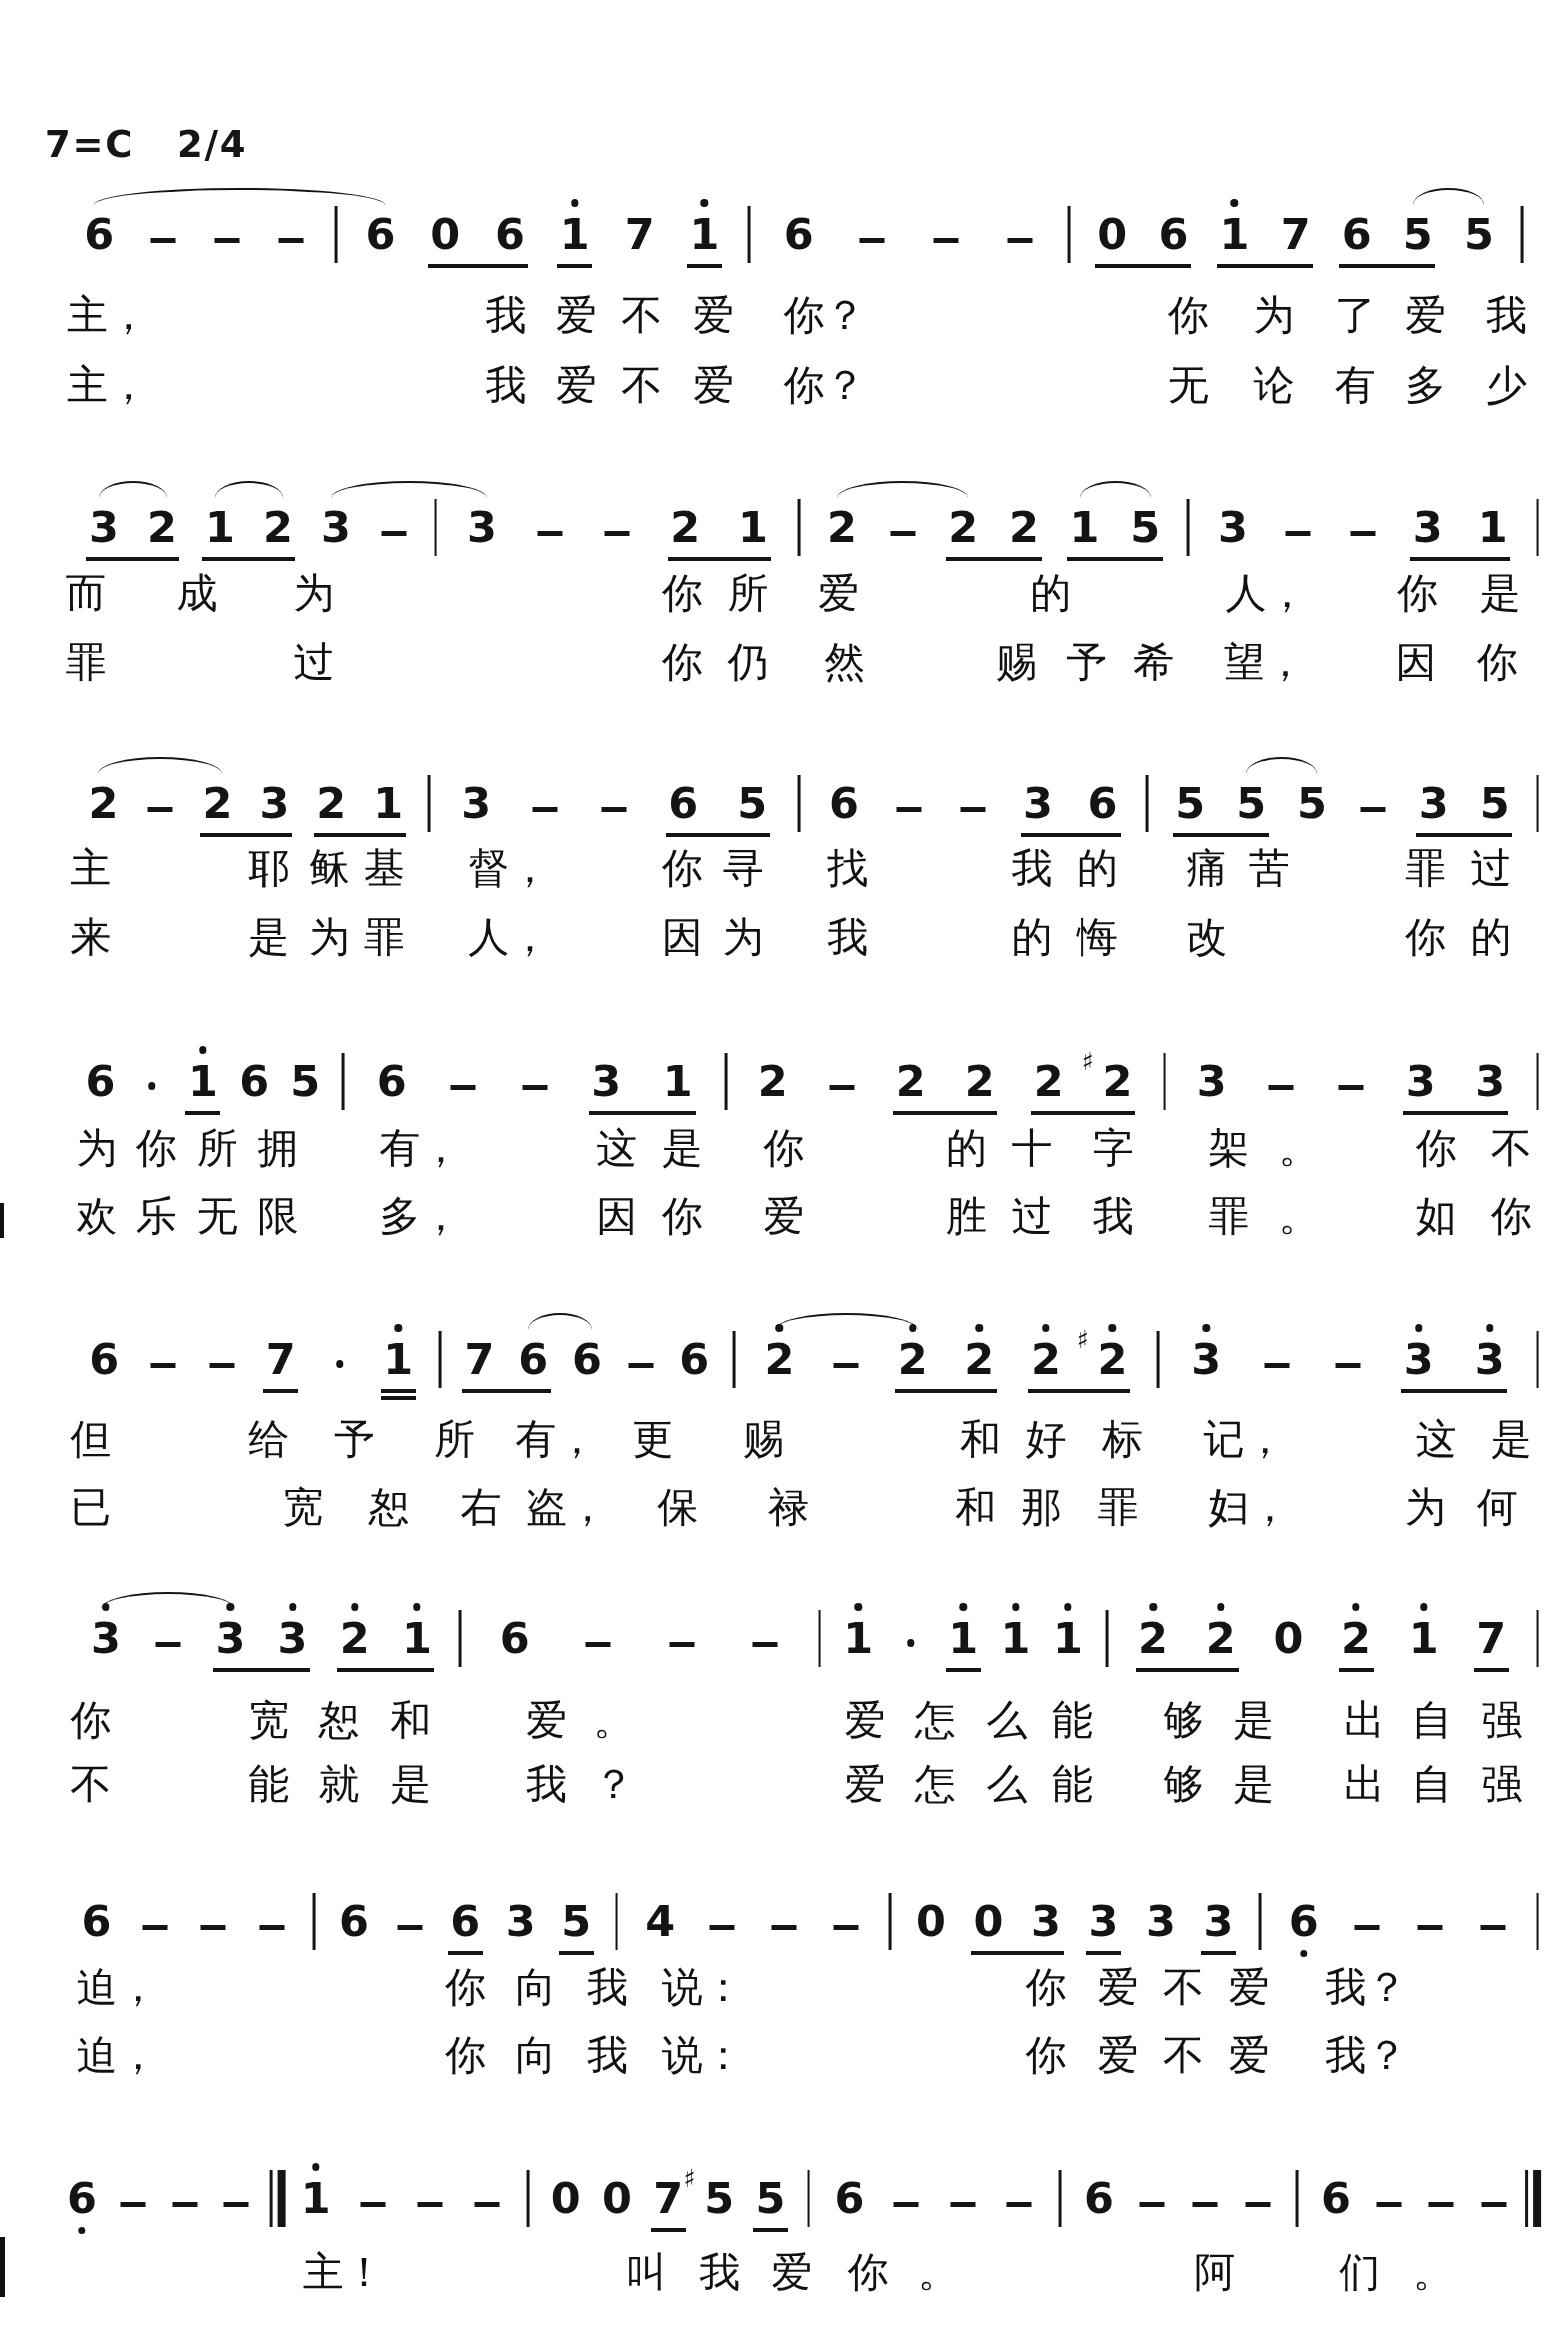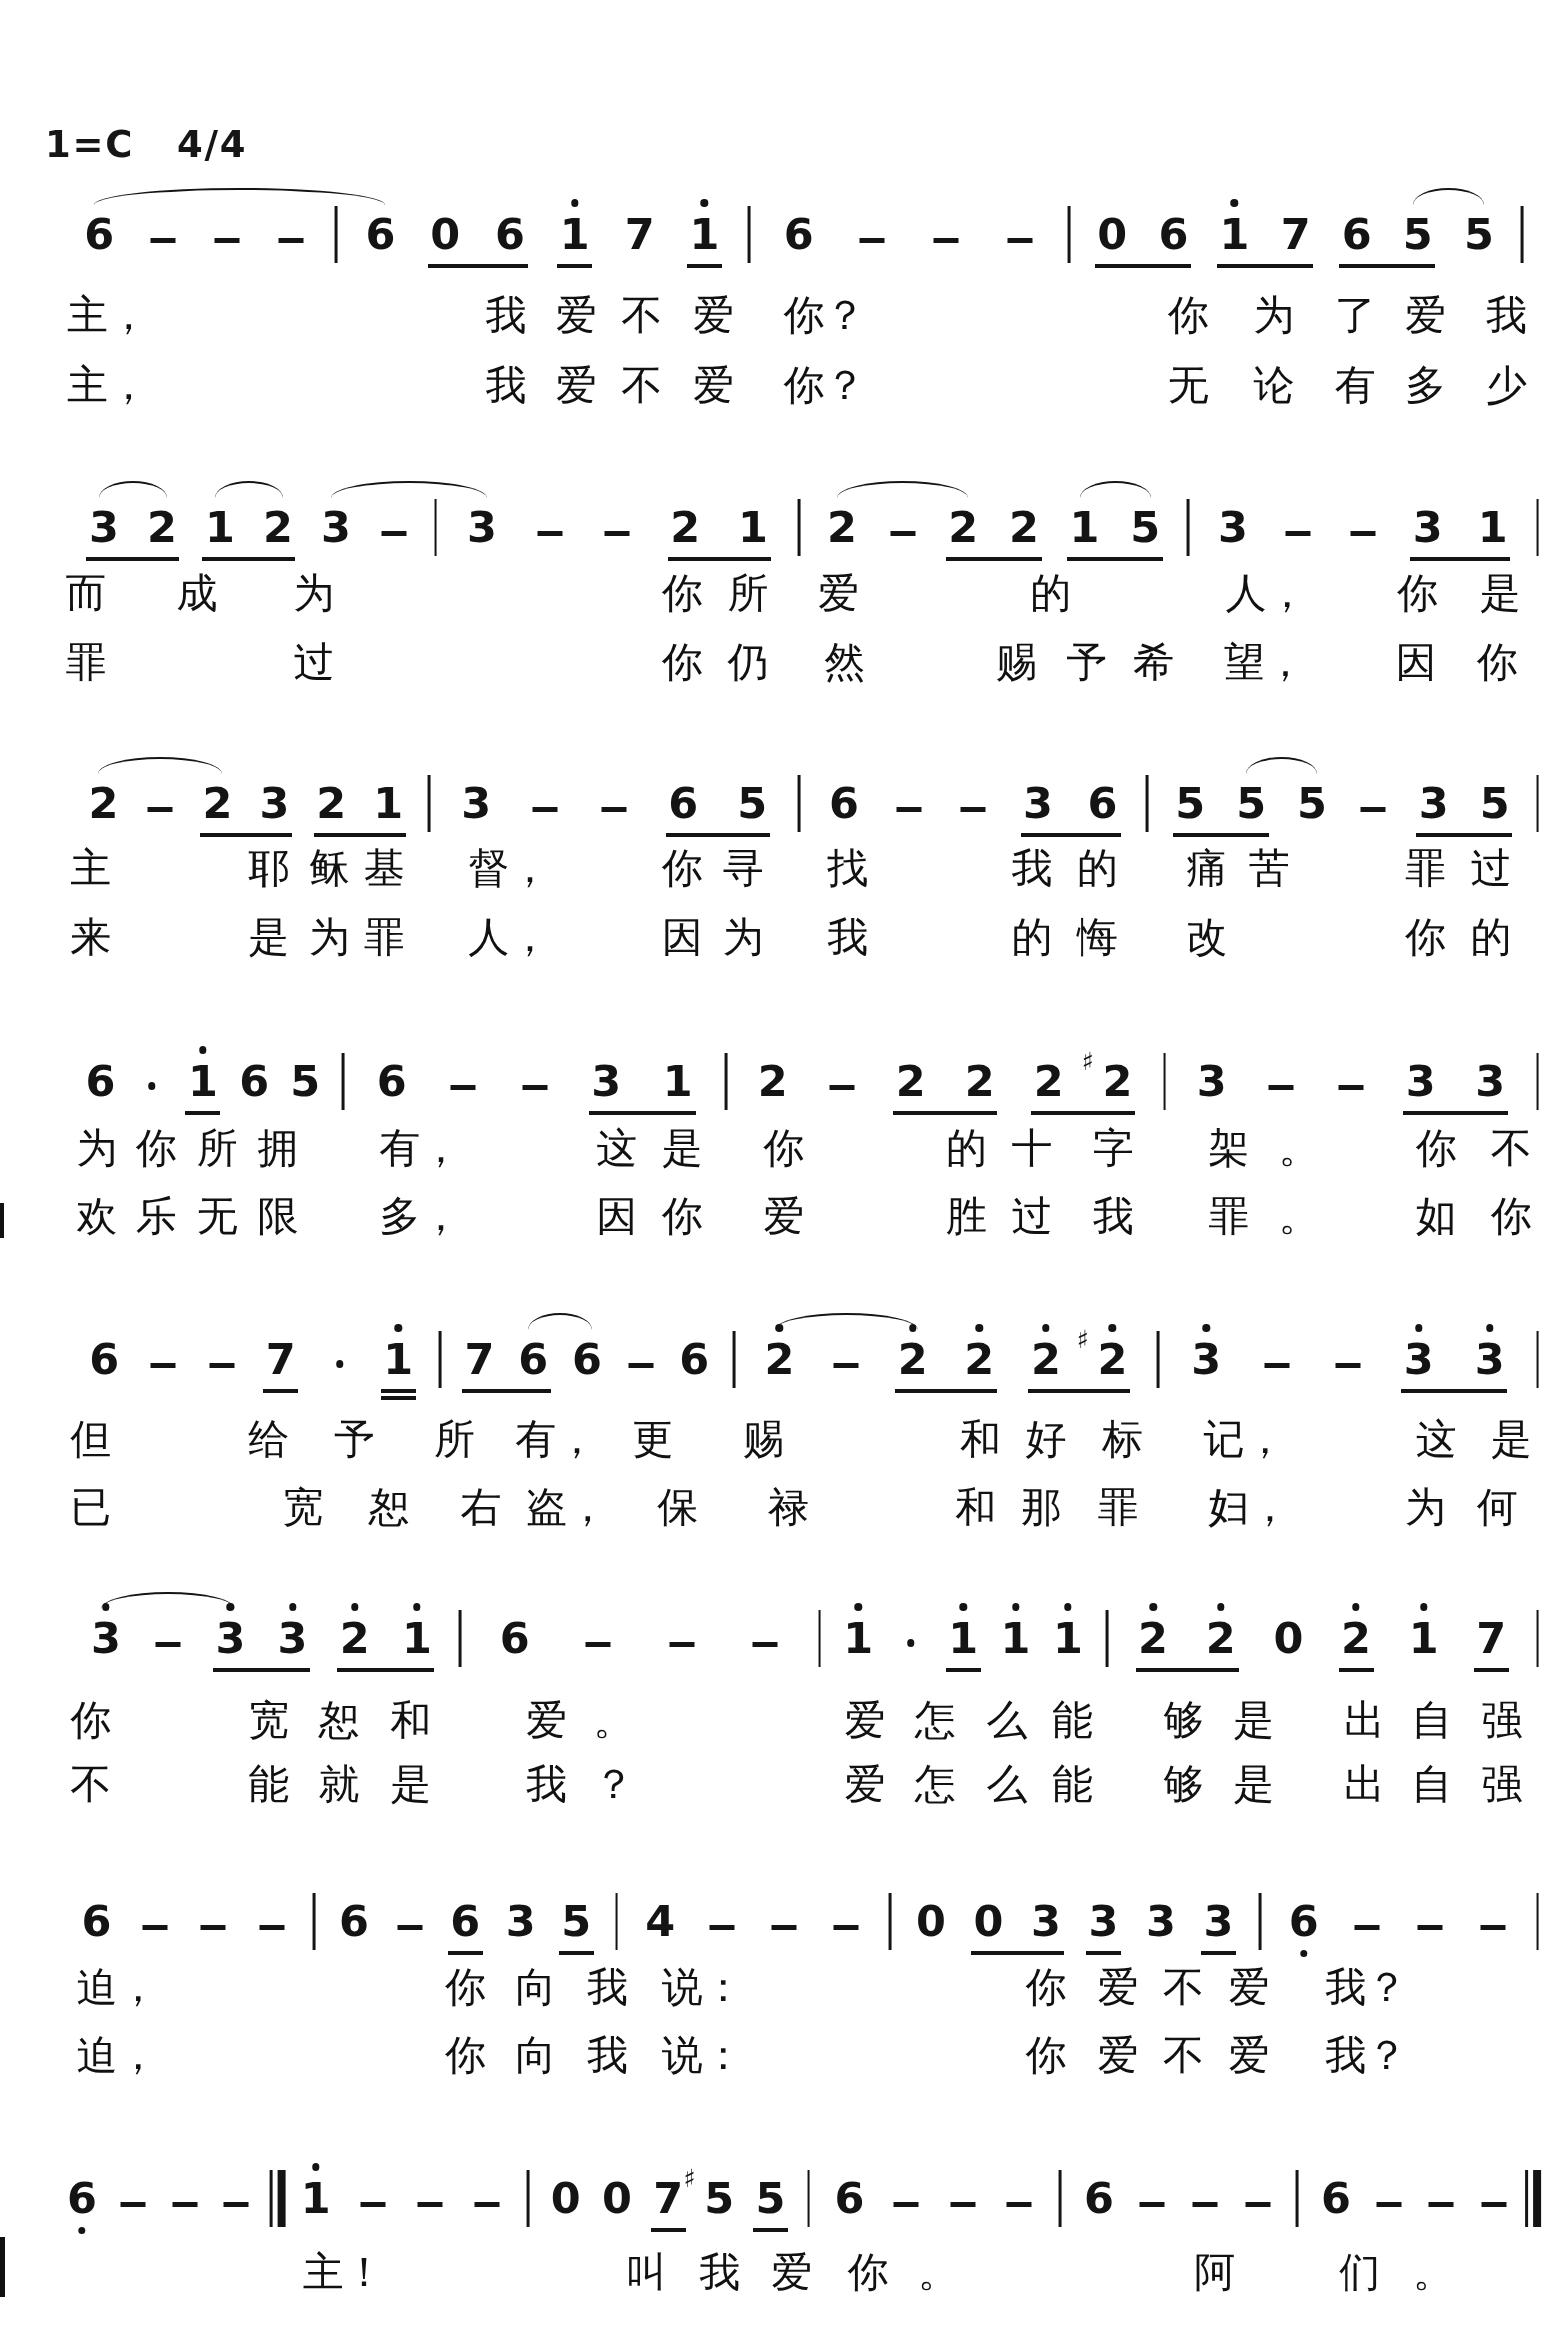--- a/index.html
+++ b/index.html
@@ -28,21 +28,21 @@
   .arc{position:absolute;height:16.6px;border-top:2.9px solid #141414;border-radius:55% 55% 0 0 / 100% 100% 0 0;}
   .lyricline{position:absolute;left:0;right:0;height:60px;}
   .syl{position:absolute;top:0;font-size:41px;line-height:1.25;color:#111;white-space:nowrap;}
   .artifact{position:absolute;background:#111;}
 </style>
 </head>
 <body>
 
 <div id="sheet">
   <div class="keysig">
-    <span>1=C</span><span class="meter">4/4</span>
+    <span>7=C</span><span class="meter">2/4</span>
   </div>
   <div class="artifact" style="left:0;top:1203px;width:4.2px;height:35px;"></div>
   <div class="artifact" style="left:0;top:2237px;width:5px;height:60px;"></div>
 <div class="noteline" style="top: 183px;">
       <span class="tok" style="left: 6.35%;">6</span>
       <span class="tok dash" style="left: 10.45%;"></span>
       <span class="tok dash" style="left: 14.55%;"></span>
       <span class="tok dash" style="left: 18.65%;"></span>
       <span class="bar" style="left: 21.5%;">
         <i class="line"></i>

